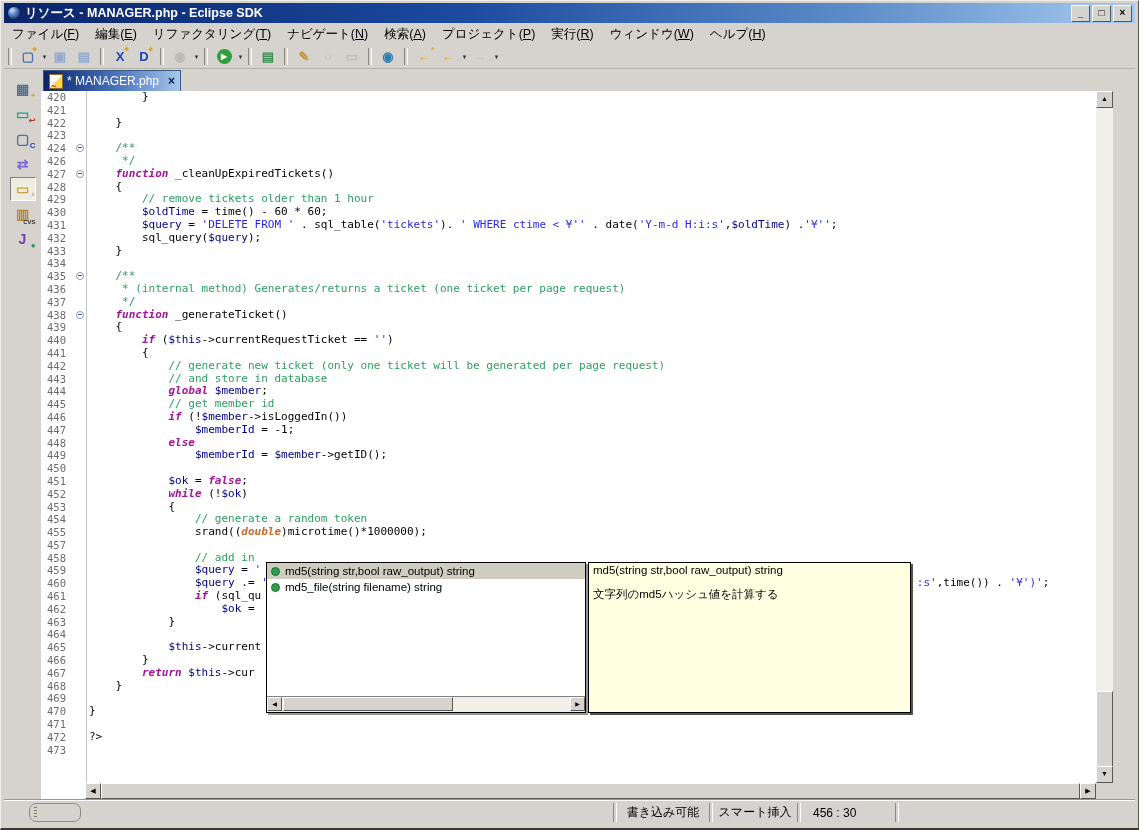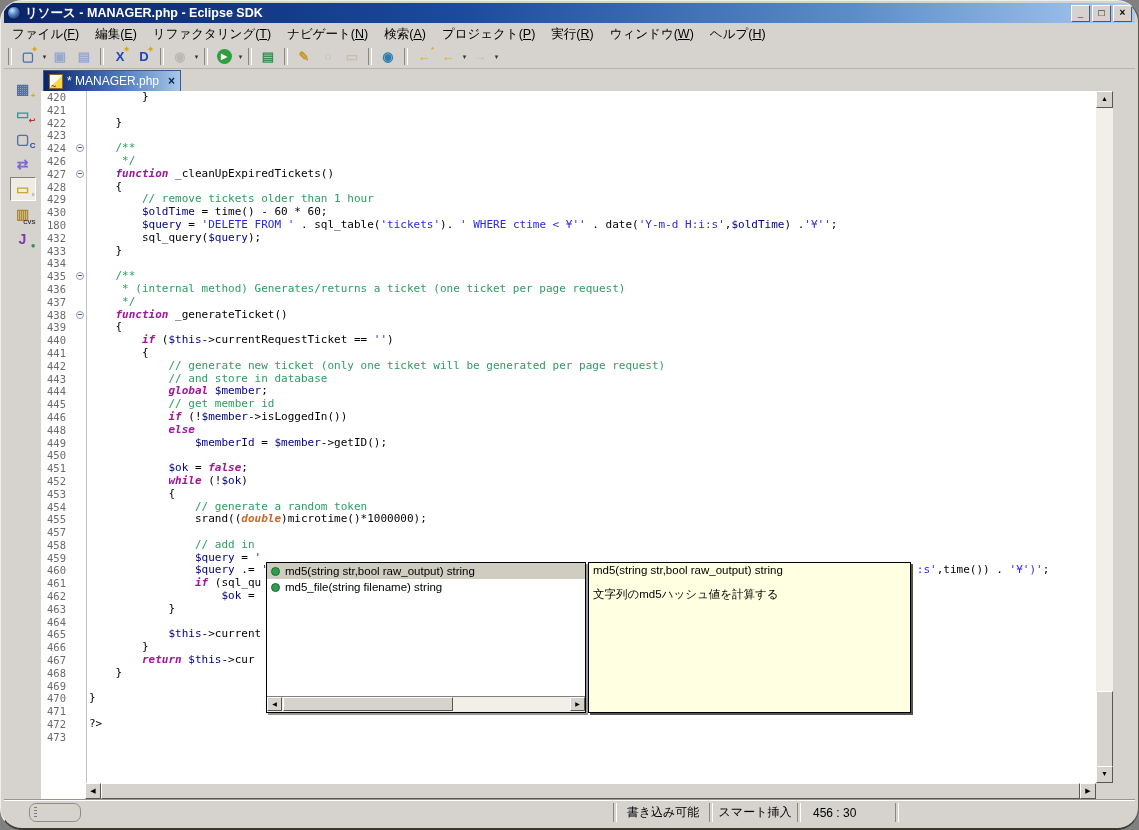--- a/index.html
+++ b/index.html
@@ -1,18 +1,18 @@
 <!DOCTYPE html>
 <html><head>
 <meta charset="utf-8">
 <style>
   html,body{margin:0;padding:0;background:#808080;}
   #win{position:relative;width:1139px;height:830px;background:#d6d3ce;overflow:hidden;
        border-top:1px solid #f0eee8;border-left:1px solid #f0eee8;border-right:1px solid #55534a;border-bottom:2px solid #3a382f;
-       box-sizing:border-box;font-family:"Liberation Sans",sans-serif;border-radius:22px;}
+       box-sizing:border-box;font-family:"Liberation Sans",sans-serif;}
   
   .titlebar{position:absolute;top:2px;left:3px;right:3px;height:20px;
     background:linear-gradient(90deg,#0a246a 0%,#1b4a9e 40%,#5c8cc8 75%,#a6caf0 100%);
     display:flex;align-items:center;padding:0 3px;box-sizing:border-box;}
   .appicon{width:14px;height:14px;border-radius:50%;margin-right:4px;flex:none;
     background:radial-gradient(circle at 35% 30%,#cfe4ff 0%,#5f8cd0 35%,#16306e 80%);border:1px solid #0a1c46;box-sizing:border-box;}
   .wtitle{color:#fff;font-weight:bold;font-size:12.5px;white-space:nowrap;flex:1;}
   .winbtns{display:flex;gap:2px;}
   .wbtn{width:17px;height:15px;background:#d6d3ce;border:1px solid;border-color:#fff #5a584e #5a584e #fff;
     font-size:10px;font-weight:bold;color:#000;text-align:center;line-height:13px;}
@@ -277,21 +277,21 @@
             <span class="ln">429</span>
             <span class="foldcol"></span>
             <span class="codecell"><span class="tk-c">        // remove tickets older than 1 hour</span></span>
           </div>
           <div class="row">
             <span class="ln">430</span>
             <span class="foldcol"></span>
             <span class="codecell"><span class="tk-p">        </span><span class="tk-v">$oldTime</span><span class="tk-p"> = time() - 60 * 60;</span></span>
           </div>
           <div class="row">
-            <span class="ln">180</span>
+            <span class="ln">431</span>
             <span class="foldcol"></span>
             <span class="codecell"><span class="tk-p">        </span><span class="tk-v">$query</span><span class="tk-p"> = </span><span class="tk-s">'DELETE FROM '</span><span class="tk-p"> . sql_table(</span><span class="tk-s">'tickets'</span><span class="tk-p">). </span><span class="tk-s">' WHERE ctime &lt; ¥''</span><span class="tk-p"> . date(</span><span class="tk-s">'Y-m-d H:i:s'</span><span class="tk-p">,</span><span class="tk-v">$oldTime</span><span class="tk-p">) .</span><span class="tk-s">'¥''</span><span class="tk-p">;</span></span>
           </div>
           <div class="row">
             <span class="ln">432</span>
             <span class="foldcol"></span>
             <span class="codecell"><span class="tk-p">        sql_query(</span><span class="tk-v">$query</span><span class="tk-p">);</span></span>
           </div>
           <div class="row">
             <span class="ln">433</span>
@@ -359,20 +359,25 @@
           </div>
           <div class="row">
             <span class="ln">445</span>
             <span class="foldcol"></span>
             <span class="codecell"><span class="tk-c">            // get member id</span></span>
           </div>
           <div class="row">
             <span class="ln">446</span>
             <span class="foldcol"></span>
             <span class="codecell"><span class="tk-p">            </span><span class="tk-k">if</span><span class="tk-p"> (!</span><span class="tk-v">$member</span><span class="tk-p">-&gt;isLoggedIn())</span></span>
+          </div>
+          <div class="row">
+            <span class="ln">447</span>
+            <span class="foldcol"></span>
+            <span class="codecell"><span class="tk-p">                </span><span class="tk-v">$memberId</span><span class="tk-p"> = -1;</span></span>
           </div>
           <div class="row">
             <span class="ln">448</span>
             <span class="foldcol"></span>
             <span class="codecell"><span class="tk-p">            </span><span class="tk-k">else</span></span>
           </div>
           <div class="row">
             <span class="ln">449</span>
             <span class="foldcol"></span>
             <span class="codecell"><span class="tk-p">                </span><span class="tk-v">$memberId</span><span class="tk-p"> = </span><span class="tk-v">$member</span><span class="tk-p">-&gt;getID();</span></span>

